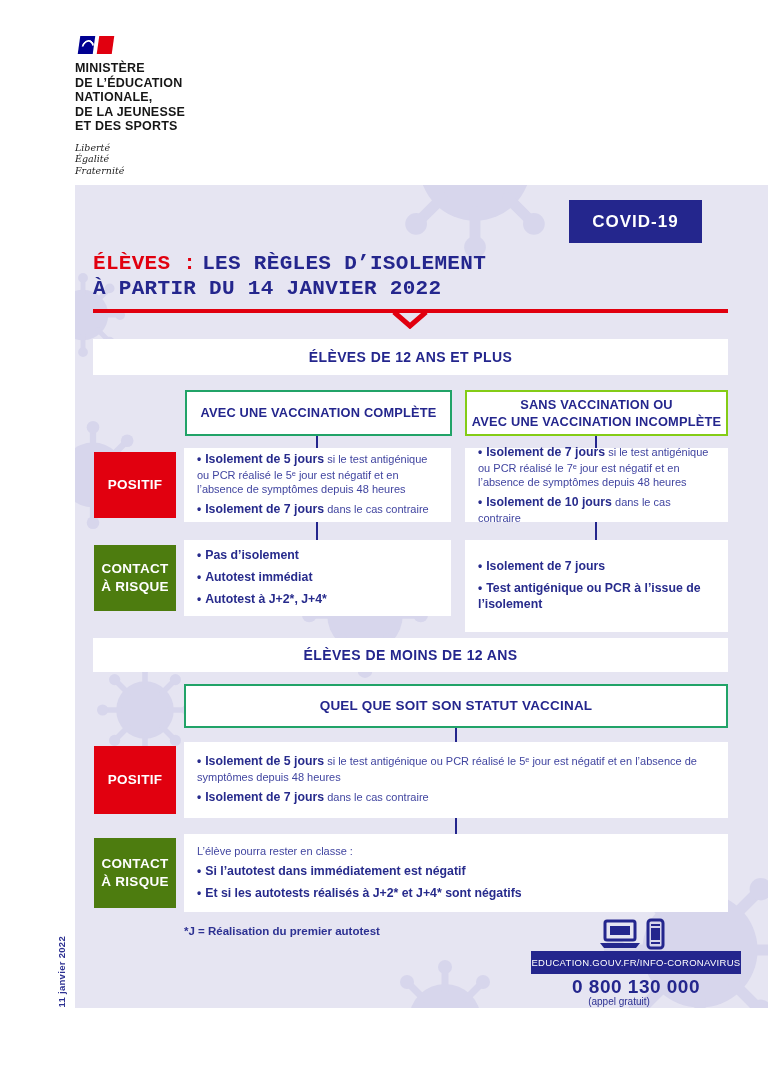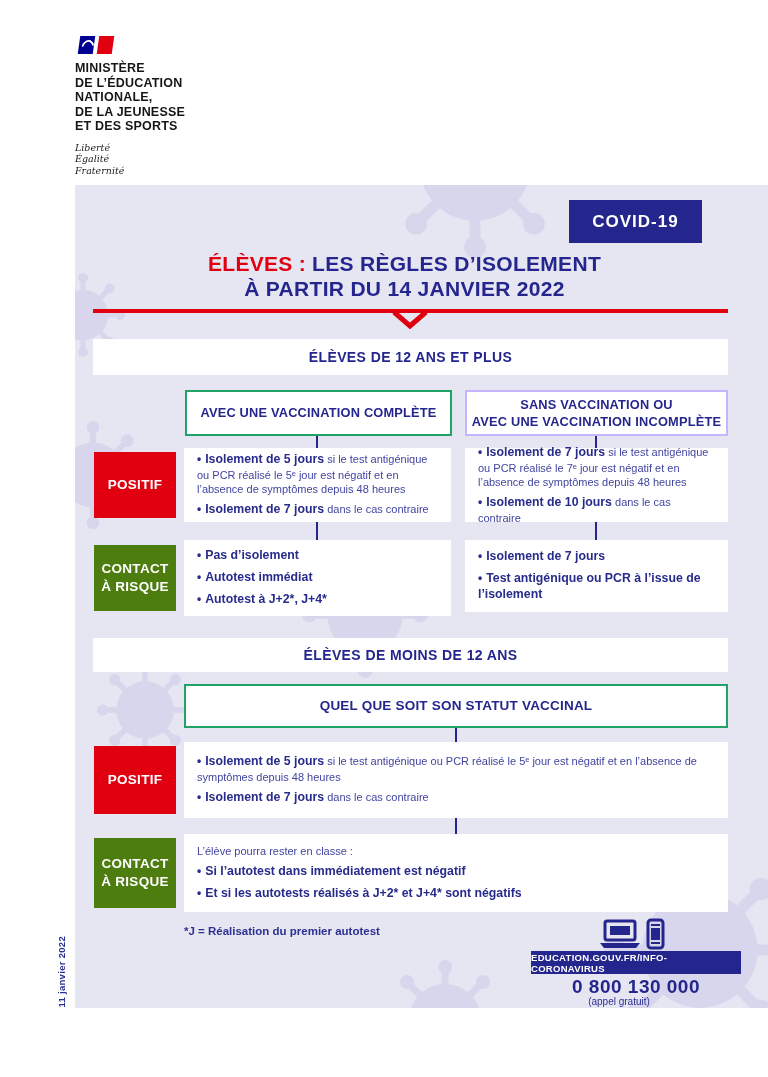--- a/index.html
+++ b/index.html
@@ -17,50 +17,50 @@
   .mname{margin-top:7px;font-weight:700;font-size:12.5px;line-height:14.5px;color:#161616;letter-spacing:.2px;}
   .motto{margin-top:8px;font-family:"DejaVu Serif",serif;font-style:italic;font-size:9.5px;line-height:11.5px;color:#222;}
 
   
   #panel{left:75px;top:185px;width:693px;height:823px;background:#e6e5f2;overflow:hidden;}
   #virusLayer{position:absolute;left:0;top:0;}
 
   
   #badge{left:569px;top:200px;width:133px;height:43px;background:#24268d;color:#fff;
          display:flex;align-items:center;justify-content:center;font-weight:700;font-size:17px;letter-spacing:1px;}
-  #title{left:87px;top:251px;width:635px;text-align:center;font-weight:700;font-size:21px;line-height:25px;letter-spacing:.3px;}
+  #title{left:93px;top:251px;width:635px;font-weight:700;font-size:21px;line-height:25px;letter-spacing:.3px;font-family:Liberation Mono, monospace;}
   #title .hl{color:#e1000f;}
   #title .t1{color:#24268d;margin-left:6px;}
   #title .t2{color:#24268d;}
   #redline{left:93px;top:309px;width:635px;height:4px;background:#e1000f;}
   #chev{left:392px;top:311px;}
 
   
   .section-bar{background:#fff;display:flex;align-items:center;justify-content:center;
                font-weight:700;font-size:14px;color:#24268d;letter-spacing:.4px;}
   .outline-box{background:#fff;display:flex;flex-direction:column;align-items:center;justify-content:center;
                font-weight:700;font-size:12.8px;color:#24268d;text-align:center;line-height:1.35;letter-spacing:.2px;}
   .green{border:2px solid #21a368;}
-  .yellow{border:2px solid #c4b5fd;text-align:center;}
+  .yellow{border:2px solid #84cc16;text-align:center;}
   .tag{display:flex;flex-direction:column;align-items:center;justify-content:center;color:#fff;
        font-weight:700;font-size:13.5px;letter-spacing:.3px;line-height:1.3;text-align:center;}
   .tag.red{background:#e1000f;}
   .tag.orange{background:#4d7c0f;}
   .content-box{background:#fff;padding:10px 13px;display:flex;flex-direction:column;justify-content:center;gap:6px;box-sizing:border-box;}
   .li{font-size:11px;line-height:1.3;color:#4145a0;}
   .li .dot{color:#272b8c;font-weight:700;margin-right:4px;font-size:12px;}
   .li .b{color:#272b8c;font-weight:700;font-size:12.3px;}
   .li .r{color:#4145a0;font-size:11px;}
   .conn{width:2px;background:#24268d;}
 
   
   #footnote{left:184px;top:925px;font-size:11.5px;font-weight:600;color:#2d3192;}
   #devices{left:598px;top:918px;}
   #urlbar{left:531px;top:951px;width:210px;height:23px;background:#24268d;color:#fff;display:flex;align-items:center;justify-content:center;
-          font-weight:700;font-size:9.5px;letter-spacing:.3px;}
+          font-weight:400;font-size:9.5px;letter-spacing:.3px;}
   #phone{left:531px;top:976px;width:210px;text-align:center;font-weight:700;font-size:19px;color:#24268d;letter-spacing:.5px;}
   #phonenote{left:514px;top:996px;width:210px;text-align:center;font-size:10px;color:#2d3192;}
   #sidedate{left:56px;top:936px;writing-mode:vertical-rl;transform:rotate(180deg);
             font-size:9.5px;font-weight:700;color:#2d3192;letter-spacing:.3px;}
 </style>
 </head>
 <body>
 
 <div id="page">
 
@@ -156,21 +156,21 @@
 
   <div class="abs tag orange" style="left:94px;top:545px;width:82px;height:66px;">
     <div>CONTACT</div>
     <div>À RISQUE</div>
   </div>
   <div class="abs content-box" style="left:184px;top:540px;width:267px;height:76px;">
       <div class="li"><span class="dot">•</span><span class="b">Pas d’isolement</span></div>
       <div class="li"><span class="dot">•</span><span class="b">Autotest immédiat</span></div>
       <div class="li"><span class="dot">•</span><span class="b">Autotest à J+2*, J+4*</span></div>
     </div>
-  <div class="abs content-box" style="left:465px;top:540px;width:263px;height:72px;">
+  <div class="abs content-box" style="left:465px;top:540px;width:263px;height:92px;">
       <div class="li"><span class="dot">•</span><span class="b">Isolement de 7 jours</span></div>
       <div class="li"><span class="dot">•</span><span class="b">Test antigénique ou PCR à l’issue de l’isolement</span></div>
     </div>
 
   <div class="abs section-bar" style="left:93px;top:638px;width:635px;height:34px;">ÉLÈVES DE MOINS DE 12 ANS</div>
 
   <div class="abs outline-box green" style="left:184px;top:684px;width:544px;height:44px;box-sizing:border-box;font-size:13.5px;">QUEL QUE SOIT SON STATUT VACCINAL</div>
 
   <div class="abs conn" style="left:455px;top:728px;height:14px;"></div>
 

